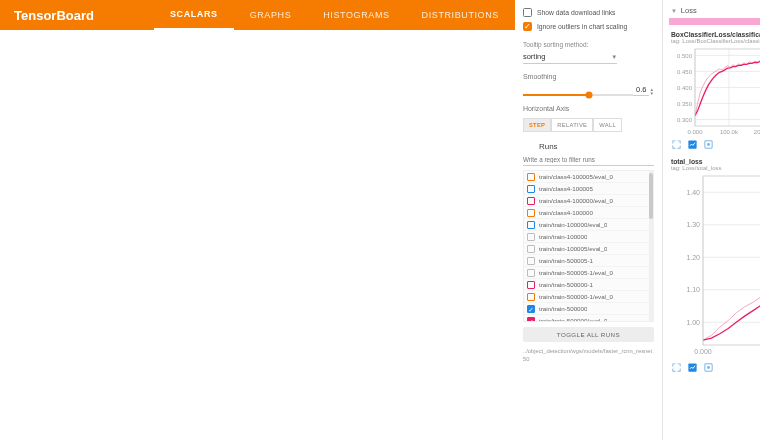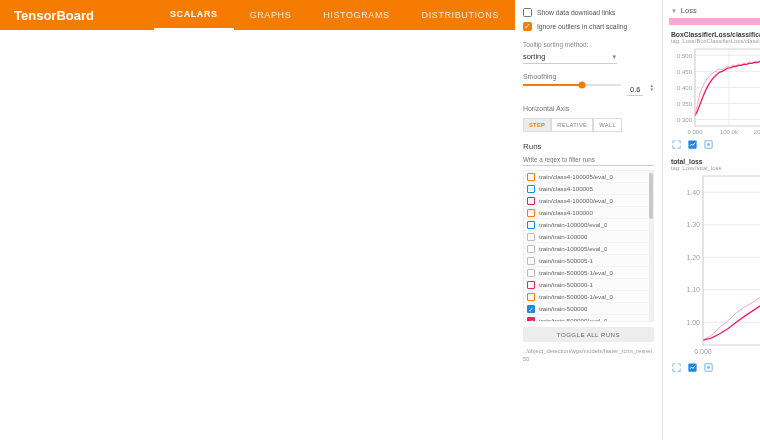--- a/index.html
+++ b/index.html
@@ -20,30 +20,30 @@
   
   .sidebar{width:148px;background:#fff;border-right:1px solid #e3e3e3;padding:8px 8px 4px 8px;flex-shrink:0;display:flex;flex-direction:column;overflow:hidden}
   .side-check{display:flex;align-items:center;margin-bottom:5px}
   .cb{width:9px;height:9px;border:1.5px solid #757575;border-radius:1.5px;margin-right:5px;flex-shrink:0;color:#fff;font-size:8px;line-height:8px;text-align:center;cursor:pointer}
   .cb.checked{background:#f57c00;border-color:#f57c00}
   .side-label{font-size:6.8px;color:#555}
   .dd-label{color:#888;font-size:6.5px;margin:5px 0 2px}
   .dd{display:flex;justify-content:space-between;align-items:center;border-bottom:1px solid #ccc;padding:2px 0;font-size:7.5px;color:#333;width:72%;cursor:pointer}
   .dd .caret{font-size:6px;color:#888}
   .section-title{font-size:7px;color:#777;margin:9px 0 4px}
-  .slider-row{display:flex;align-items:flex-start;gap:6px}
+  .slider-row{display:flex;align-items:flex-end;}
   .slider{position:relative;flex:1;height:2px;background:#e0e0e0;cursor:pointer}
   .slider-fill{position:absolute;left:0;top:0;height:2px;width:60%;background:#f57c00}
   .slider-thumb{position:absolute;left:60%;top:50%;width:7px;height:7px;border-radius:50%;background:#f57c00;transform:translate(-50%,-50%)}
   .slider-value{font-size:7.5px;color:#333;border-bottom:1px solid #ccc;padding:1px 3px;min-width:15px;text-align:center}
   .spinner{display:flex;flex-direction:column;font-size:4.5px;color:#888;line-height:4px;cursor:pointer}
   .axis-group{display:flex;margin-top:2px}
   .axis-btn{font-size:5.8px;padding:3px 5px;border:1px solid #ddd;background:#fff;color:#888;letter-spacing:.3px;font-family:inherit;cursor:pointer}
   .axis-btn.active{background:#ececec;color:#f57c00;font-weight:bold}
-  .runs-head{font-size:8px;color:#444;margin:10px 0 3px}
+  .runs-head{font-size:8px;color:#444;margin:10px 16px 3px}
   .filter-input{width:100%;border:none;border-bottom:1px solid #ccc;font-size:6.3px;padding:2px 0;color:#333;outline:none;background:transparent;font-family:inherit}
   .runs-list{margin-top:4px;flex:0 0 152px;overflow:hidden;position:relative;background:#fbfbfb;border:1px solid #efefef}
   .runs-list .track{position:absolute;right:0;top:0;bottom:0;width:4px;background:#f0f0f0}
   .runs-list .thumb{position:absolute;right:0;top:2px;width:4px;height:46px;background:#c9c9c9;border-radius:2px}
   .run-row{display:flex;align-items:center;padding:1.5px 3px;border-bottom:1px solid #f3f3f3;cursor:pointer}
   .run-cb{width:8px;height:8px;border:1.5px solid #999;border-radius:1px;margin-right:4px;flex-shrink:0;font-size:6.5px;line-height:7px;color:#fff;text-align:center}
   .run-label{font-size:6.2px;color:#666;white-space:nowrap;overflow:hidden}
   .toggle-all{width:100%;margin-top:5px;background:#ededed;border:none;border-radius:2px;font-size:6.2px;color:#666;padding:4px 0;letter-spacing:.4px;font-family:inherit;cursor:pointer}
   .run-path{font-size:5.8px;color:#9a9a9a;margin-top:6px;word-break:break-all;line-height:1.35}
 

